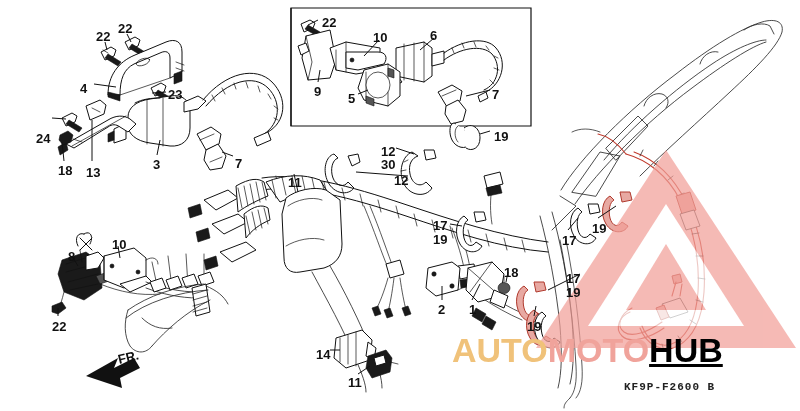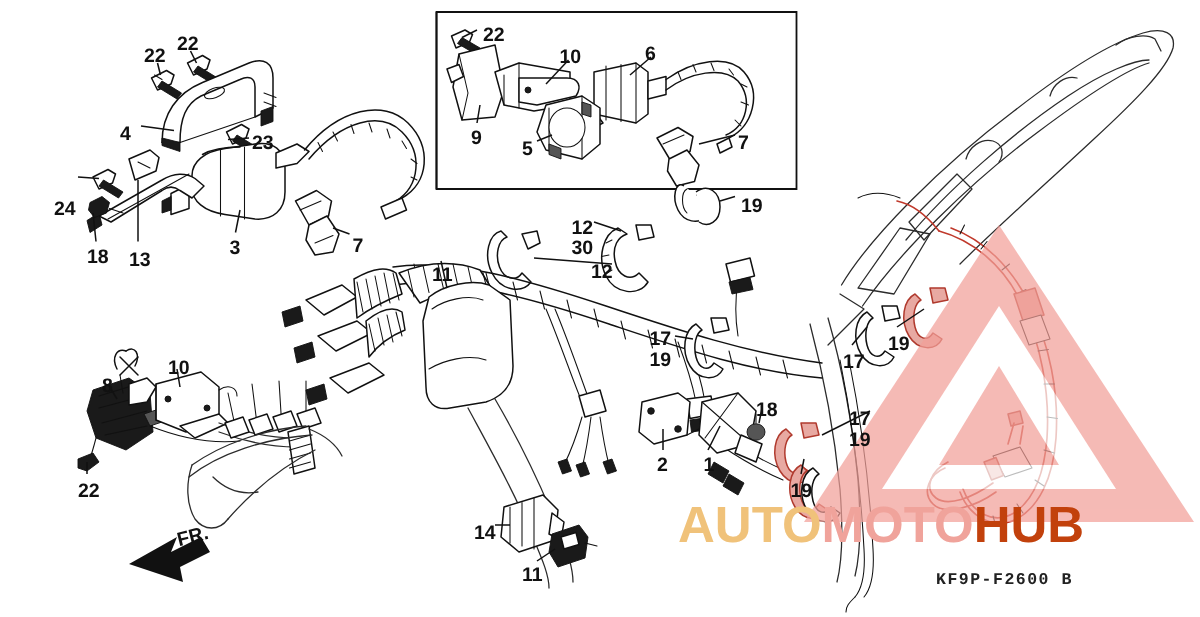--- a/index.html
+++ b/index.html
@@ -436,21 +436,21 @@
 
   <svg class="layer wm-tri" viewBox="0 0 800 411">
     <g opacity="0.72">
       <path fill="#f2a099" d="M666 150 L796 348 L536 348 Z"></path>
       <path fill="#ffffff" d="M666 204 L744 326 L588 326 Z"></path>
       <path fill="#f2a099" d="M666 244 L706 310 L626 310 Z"></path>
     </g>
   </svg>
 
   <div class="wm-text" style="left:452px;top:333px;">
-    <span style="color:#f0c27a;">AUTO</span><span style="color:#f0a39b;">MOTO</span><span style="color:#c2410c;">HUB</span>
+    <span style="color:#f0c27a;">AUTO</span><span style="color:#f0a39b;">MOTO</span><span style="color:#000000;text-decoration:underline;">HUB</span>
   </div>
 
   <div class="partcode" style="left:624px;top:381px;">KF9P-F2600 B</div>
 
   <div class="frlabel" style="left:120px;top:352px;">FR.</div>
 
   <div id="callout-layer">
       <div class="callout" style="left: 96px; top: 30px;">22</div>
       <div class="callout" style="left: 118px; top: 22px;">22</div>
       <div class="callout" style="left: 80px; top: 82px;">4</div>

